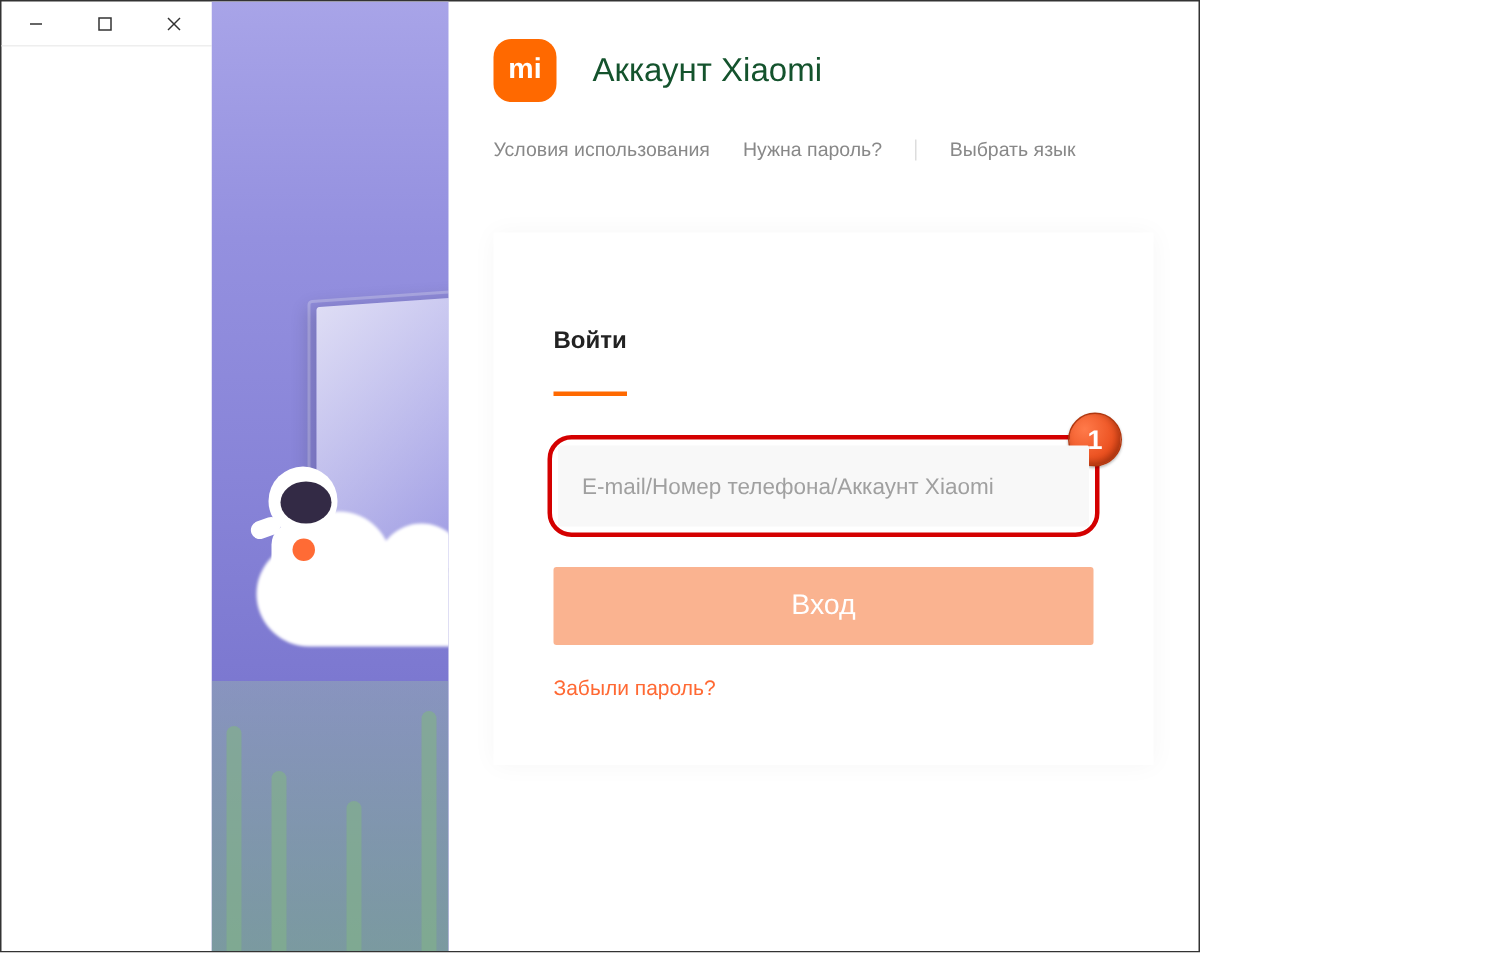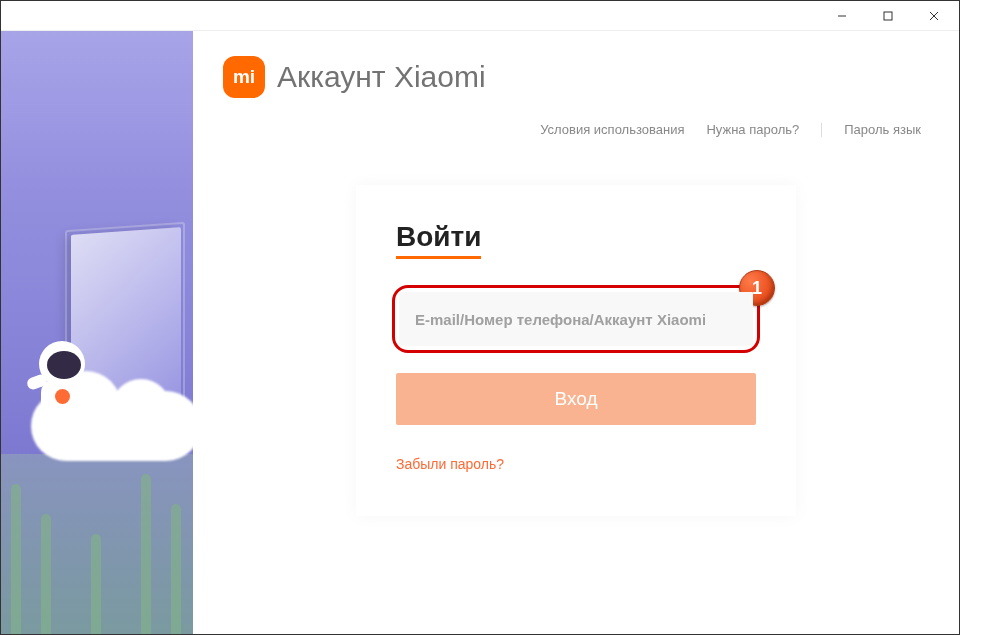--- a/index.html
+++ b/index.html
@@ -5,25 +5,24 @@
     * { box-sizing: border-box; margin: 0; padding: 0; }
     body {
       font-family: -apple-system, BlinkMacSystemFont, "Segoe UI", Arial, sans-serif;
       background: #fff;
       width: 992px;
       height: 635px;
       overflow: hidden;
       position: relative;
     }
     .window {
-      width: 960px;
+      width: 800px;
       height: 635px;
       border: 1px solid #333;
       display: flex;
-      flex-direction: column;
       background: #fff;
     }
     .titlebar {
       height: 30px;
       display: flex;
       align-items: center;
       justify-content: flex-end;
       border-bottom: 1px solid #eee;
       padding-right: 2px;
     }
@@ -197,28 +196,28 @@
       background: #ff6900;
       border-radius: 12px;
       display: flex;
       align-items: center;
       justify-content: center;
       color: #fff;
       font-weight: 700;
       font-size: 19px;
     }
     .app-title {
-      font-size: 30px;
+      font-size: 22px;
       font-weight: 300;
-      color: #737373;
+      color: #14532d;
+      margin-left: 12px;
     }
     .nav-links {
       margin-top: 24px;
       display: flex;
-      justify-content: flex-end;
       align-items: center;
       gap: 22px;
       font-size: 13px;
       color: #888;
       padding-right: 8px;
     }
     .nav-link { cursor: pointer; }
     .nav-sep {
       width: 1px;
       height: 14px;
@@ -231,46 +230,46 @@
       padding: 36px 40px 44px;
       box-shadow: 0 0 16px rgba(0,0,0,0.04);
       position: relative;
     }
     .tabs {
       display: flex;
       gap: 26px;
       margin-bottom: 30px;
     }
     .tab {
-      font-size: 28px;
+      font-size: 16px;
       color: #bbb;
       font-weight: 400;
-      padding-bottom: 3px;
+      padding-bottom: 24px;
       cursor: pointer;
+      margin-top: 28px;
     }
     .tab.active {
       color: #222;
       font-weight: 600;
       border-bottom: 3px solid #ff6900;
     }
     .input-wrap {
       position: relative;
       margin-bottom: 16px;
     }
     .text-input {
       width: 100%;
       height: 54px;
       border: none;
       background: #f8f8f8;
       padding: 0 48px 0 16px;
       font-size: 15px;
       color: #333;
       outline: none;
       border-radius: 1px;
-      font-weight: bold;
     }
     .text-input::placeholder { color: #a0a0a0; }
     .eye-icon {
       position: absolute;
       right: 16px;
       top: 50%;
       transform: translateY(-50%);
       color: #ccc;
       font-size: 16px;
       letter-spacing: -1px;
@@ -305,21 +304,21 @@
       height: 52px;
       background: #fab390;
       border: none;
       color: #fff;
       font-size: 19px;
       border-radius: 2px;
       cursor: pointer;
       margin-top: 8px;
     }
     .forgot {
-      margin-top: 31px;
+      margin-top: 20px;
       color: #ff6933;
       font-size: 14px;
       cursor: pointer;
     }
   </style>
 </head>
 <body>
 
 <div class="window">
 
@@ -370,21 +369,21 @@
 
       <div class="header-row">
         <div class="mi-logo">mi</div>
         <div class="app-title">Аккаунт Xiaomi</div>
       </div>
 
       <div class="nav-links">
         <span class="nav-link">Условия использования</span>
         <span class="nav-link">Нужна пароль?</span>
         <span class="nav-sep"></span>
-        <span class="nav-link">Пароль язык</span>
+        <span class="nav-link">Выбрать язык</span>
       </div>
 
       <div class="form-card">
 
         <div class="tabs">
           <div class="tab active">Войти</div>
         </div>
 
         <div class="highlight-group">
           <div class="callout-badge">1</div>

